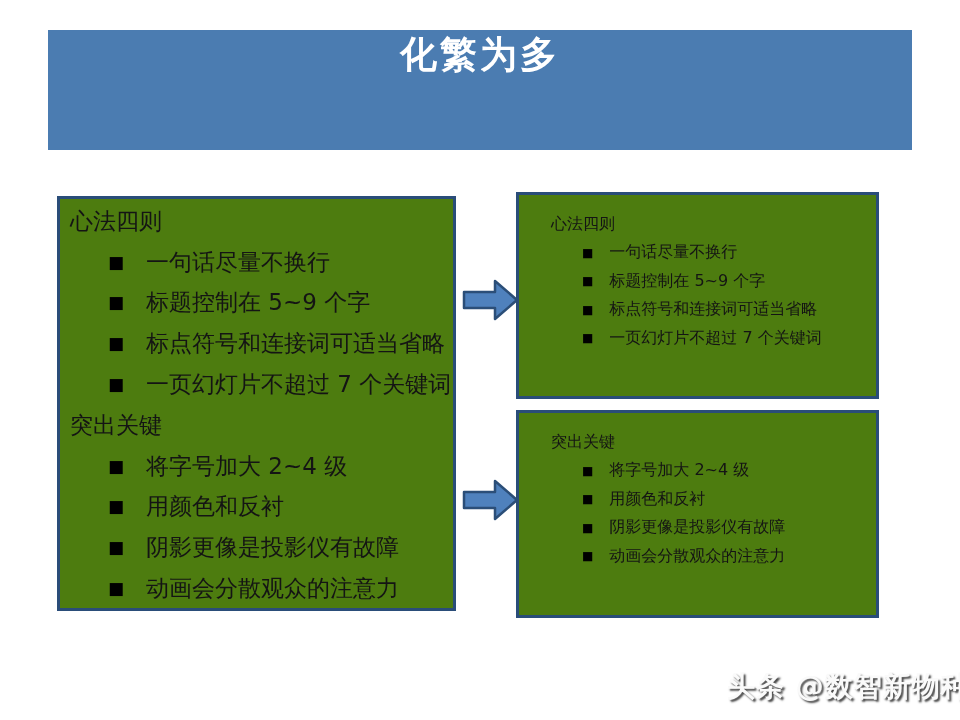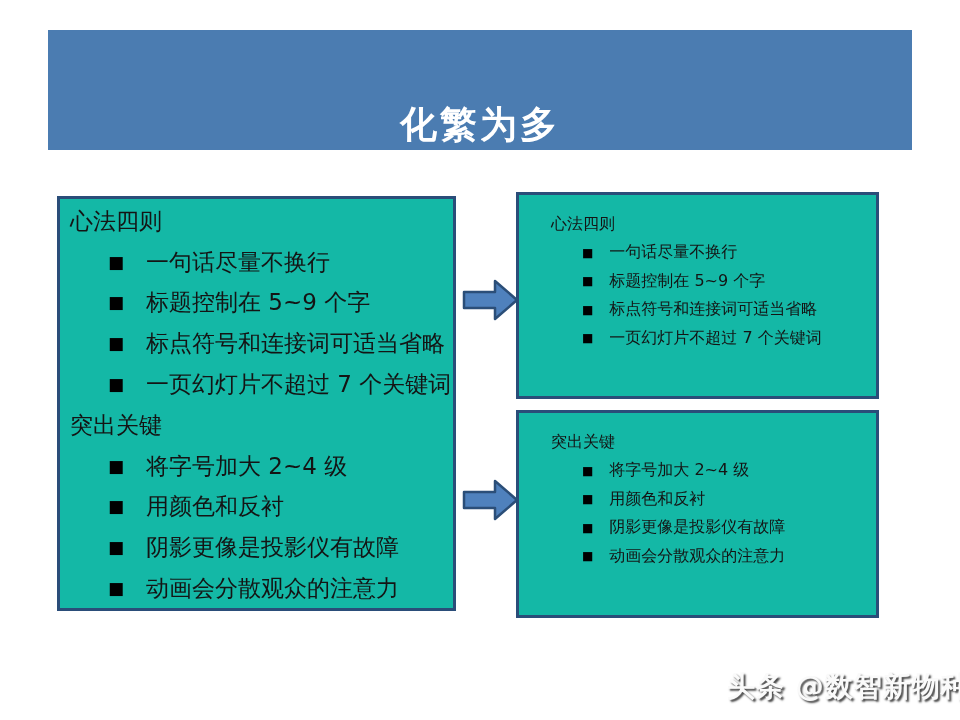--- a/index.html
+++ b/index.html
@@ -18,38 +18,38 @@
 
   
   .header {
     position: absolute;
     left: 48px;
     top: 30px;
     width: 864px;
     height: 120px;
     background: var(--header-bg, #4b7cb1);
     display: flex;
-    align-items: flex-end;
+    align-items: flex-start;
     justify-content: center;
   }
   .header .title {
     margin: 0;
     color: var(--title-color, #ffffff);
     font-size: 37px;
     font-weight: bold;
     font-family: "DejaVu Serif", serif;
     letter-spacing: 3px;
   }
 
   
   .box {
     position: absolute;
     box-sizing: border-box;
     border: 3px solid var(--box-border, #2a4d79);
-    background: #14b8a6;
+    background: #4d7c0f;
   }
   .left-box {
     left: 57px;
     top: 196px;
     width: 399px;
     height: 415px;
     padding: 2px 6px;
   }
   .left-box .line {
     height: 40.8px;

